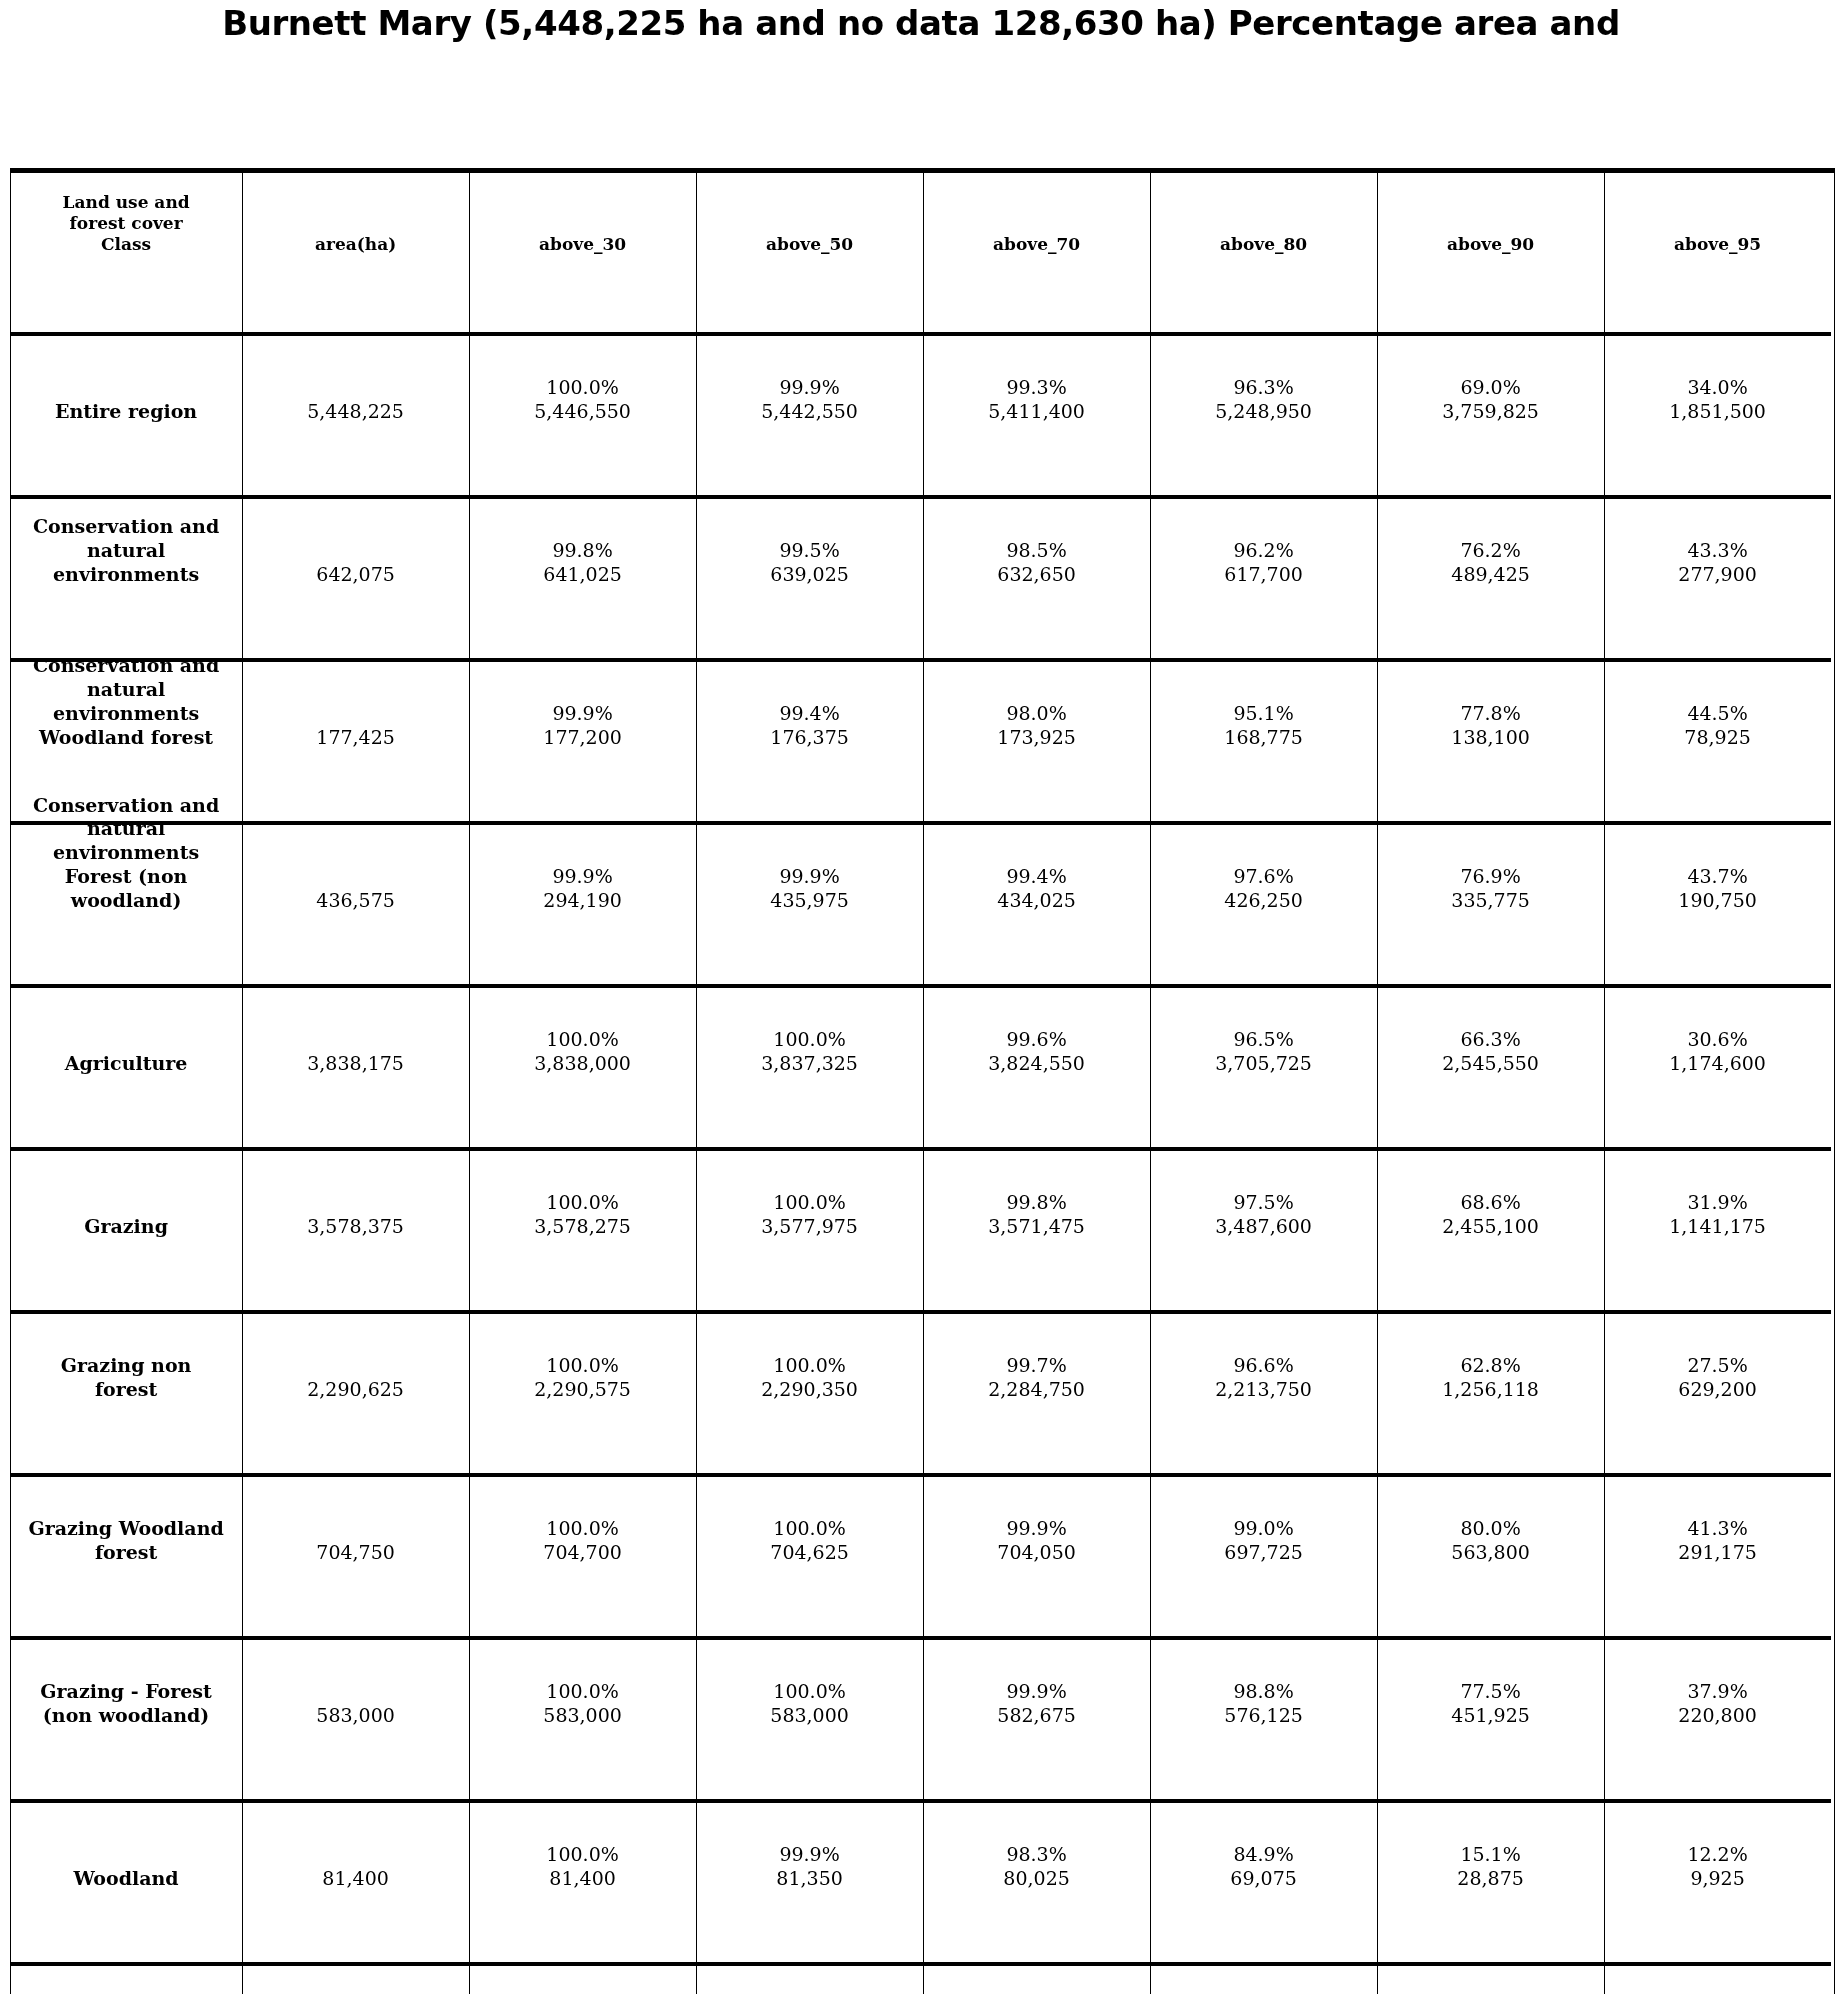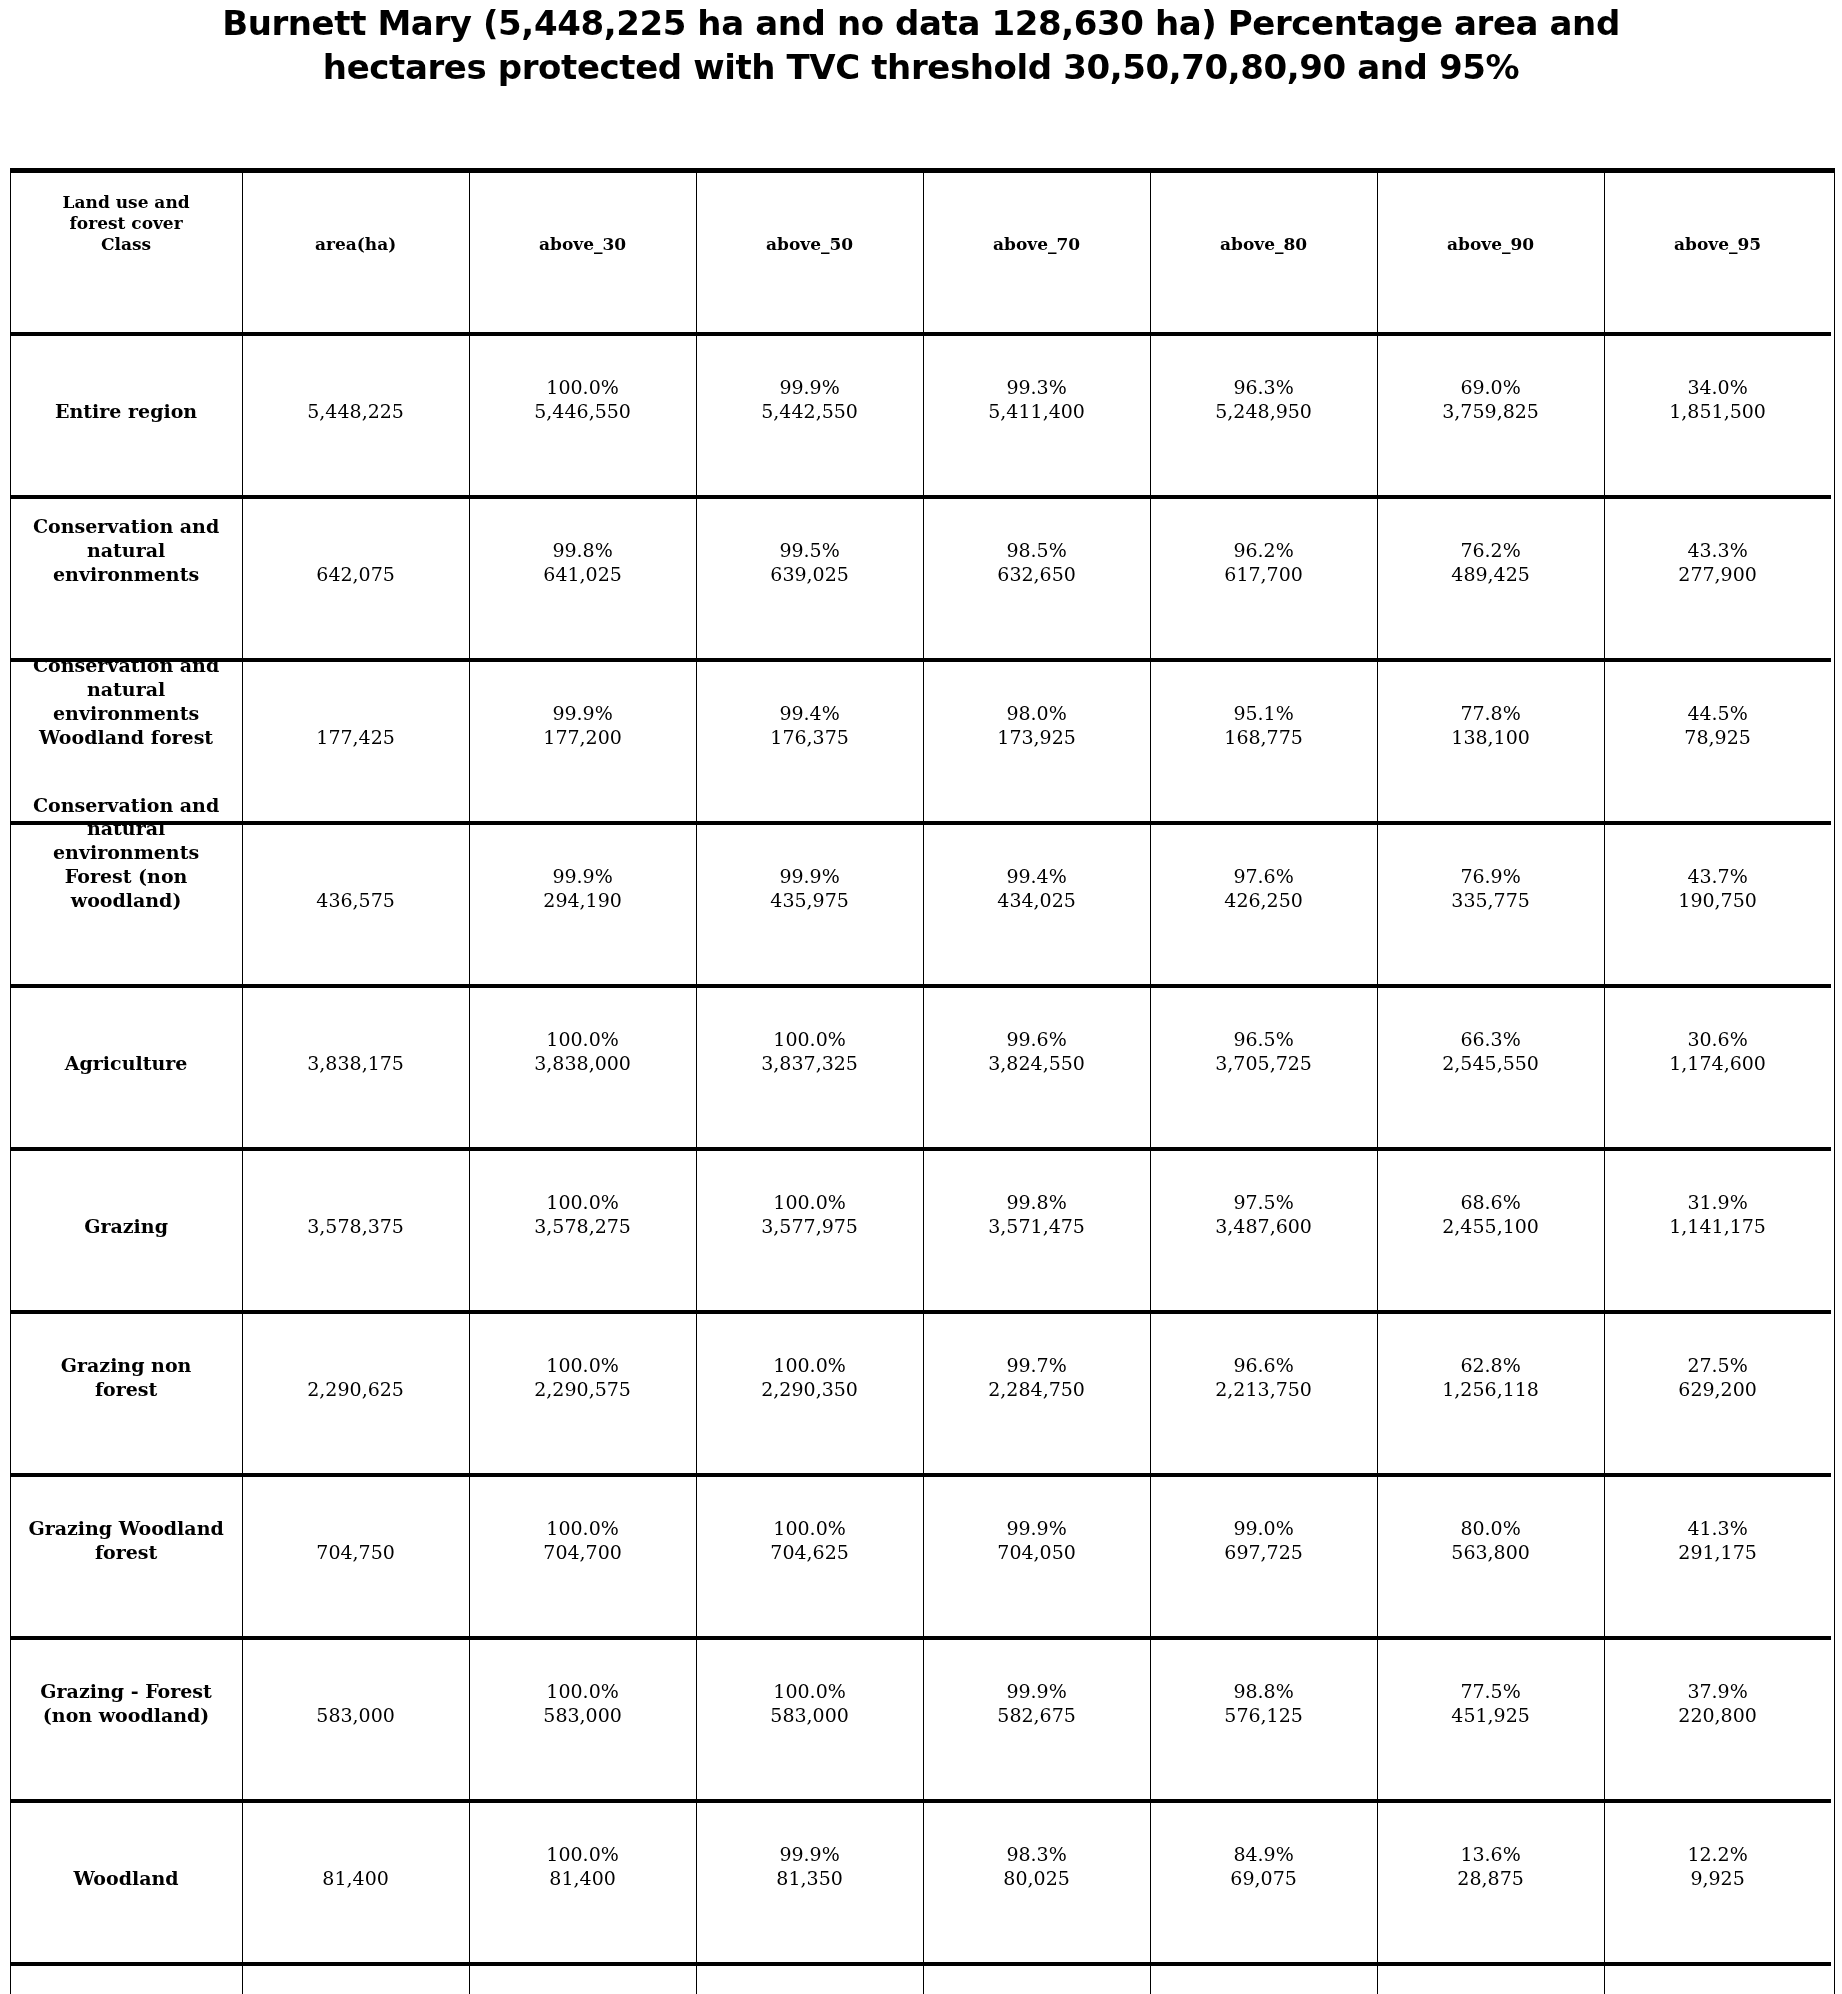--- a/index.html
+++ b/index.html
@@ -23,21 +23,20 @@
   .hdr .cell-content{font-weight:bold;font-size:17px;bottom:48%;}
   .label-content{font-weight:bold;white-space:pre-line;}
   .pct{display:block;}
   .val{display:block;}
 </style>
 </head>
 <body>
 
 <div class="title">
   <div>Burnett Mary (5,448,225 ha and no data 128,630 ha) Percentage area and</div>
-  <div>hectares protected with TVC threshold 30,50,70,80,90 and 95%</div>
 </div>
 
 <div class="grid" id="grid">
     <div class="trow hdr"><div class="cell hdr">
         <div class="cell-content label-content">Land use and
 forest cover
 Class</div>
       </div><div class="cell colsep hdr">
         <div class="cell-content">area(ha)</div>
       </div><div class="cell colsep hdr">
@@ -419,21 +418,21 @@
           <span class="pct">98.3%</span>
           <span class="val">80,025</span>
         </div>
       </div><div class="cell colsep">
         <div class="cell-content">
           <span class="pct">84.9%</span>
           <span class="val">69,075</span>
         </div>
       </div><div class="cell colsep">
         <div class="cell-content">
-          <span class="pct">13.6%</span>
+          <span class="pct">15.1%</span>
           <span class="val">28,875</span>
         </div>
       </div><div class="cell colsep">
         <div class="cell-content">
           <span class="pct">12.2%</span>
           <span class="val">9,925</span>
         </div>
       </div></div>
     <div class="trow"><div class="cell"></div><div class="cell colsep"></div><div class="cell colsep"></div><div class="cell colsep"></div><div class="cell colsep"></div><div class="cell colsep"></div><div class="cell colsep"></div><div class="cell colsep"></div></div>
     <div class="trow"></div>

